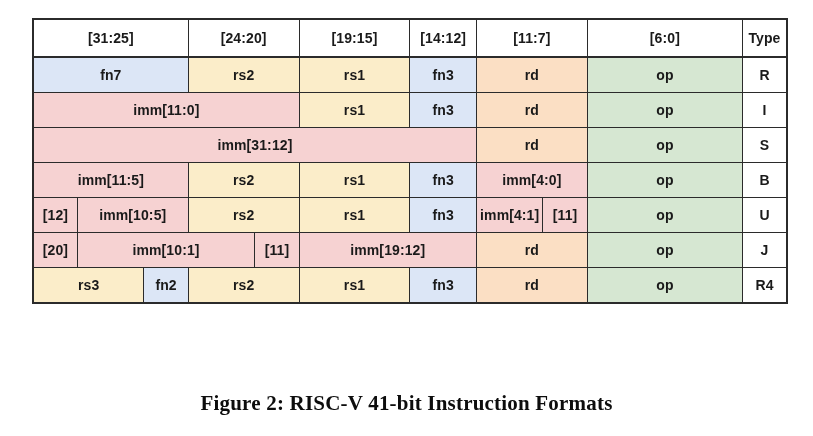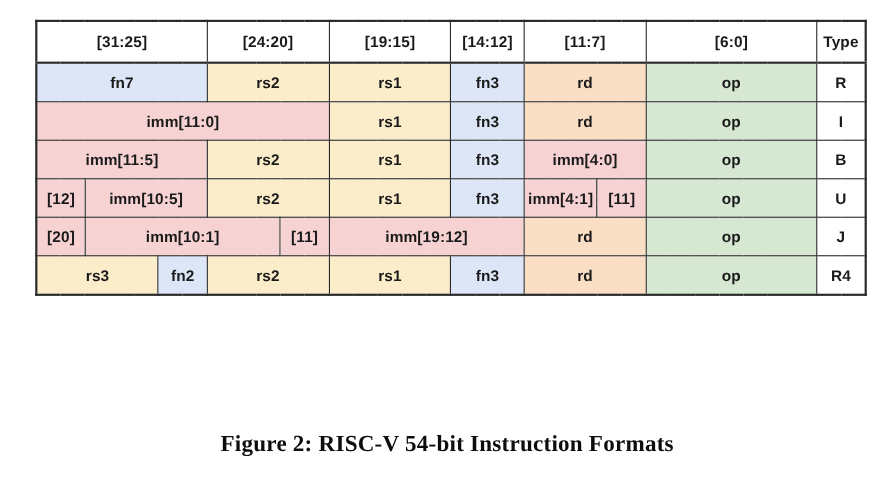--- a/index.html
+++ b/index.html
@@ -123,20 +123,26 @@
         </tr>
         <tr>
           <td colspan="12" class="c-pink">imm[11:0]</td>
           <td colspan="5" class="c-yellow">rs1</td>
           <td colspan="3" class="c-blue">fn3</td>
           <td colspan="5" class="c-peach">rd</td>
           <td colspan="7" class="c-green">op</td>
           <td colspan="2" class="c-white">I</td>
         </tr>
         <tr>
+          <td colspan="20" class="c-pink">imm[31:12]</td>
+          <td colspan="5" class="c-peach">rd</td>
+          <td colspan="7" class="c-green">op</td>
+          <td colspan="2" class="c-white">S</td>
+        </tr>
+        <tr>
           <td colspan="7" class="c-pink">imm[11:5]</td>
           <td colspan="5" class="c-yellow">rs2</td>
           <td colspan="5" class="c-yellow">rs1</td>
           <td colspan="3" class="c-blue">fn3</td>
           <td colspan="5" class="c-pink">imm[4:0]</td>
           <td colspan="7" class="c-green">op</td>
           <td colspan="2" class="c-white">B</td>
         </tr>
         <tr>
           <td colspan="2" class="c-pink">[12]</td>
@@ -165,13 +171,13 @@
           <td colspan="5" class="c-yellow">rs1</td>
           <td colspan="3" class="c-blue">fn3</td>
           <td colspan="5" class="c-peach">rd</td>
           <td colspan="7" class="c-green">op</td>
           <td colspan="2" class="c-white">R4</td>
         </tr>
       </tbody>
   </table>
 </div>
 
-<div class="caption">Figure 2: RISC-V 54-bit Instruction Formats</div>
+<div class="caption">Figure 2: RISC-V 41-bit Instruction Formats</div>
 
 </body></html>

